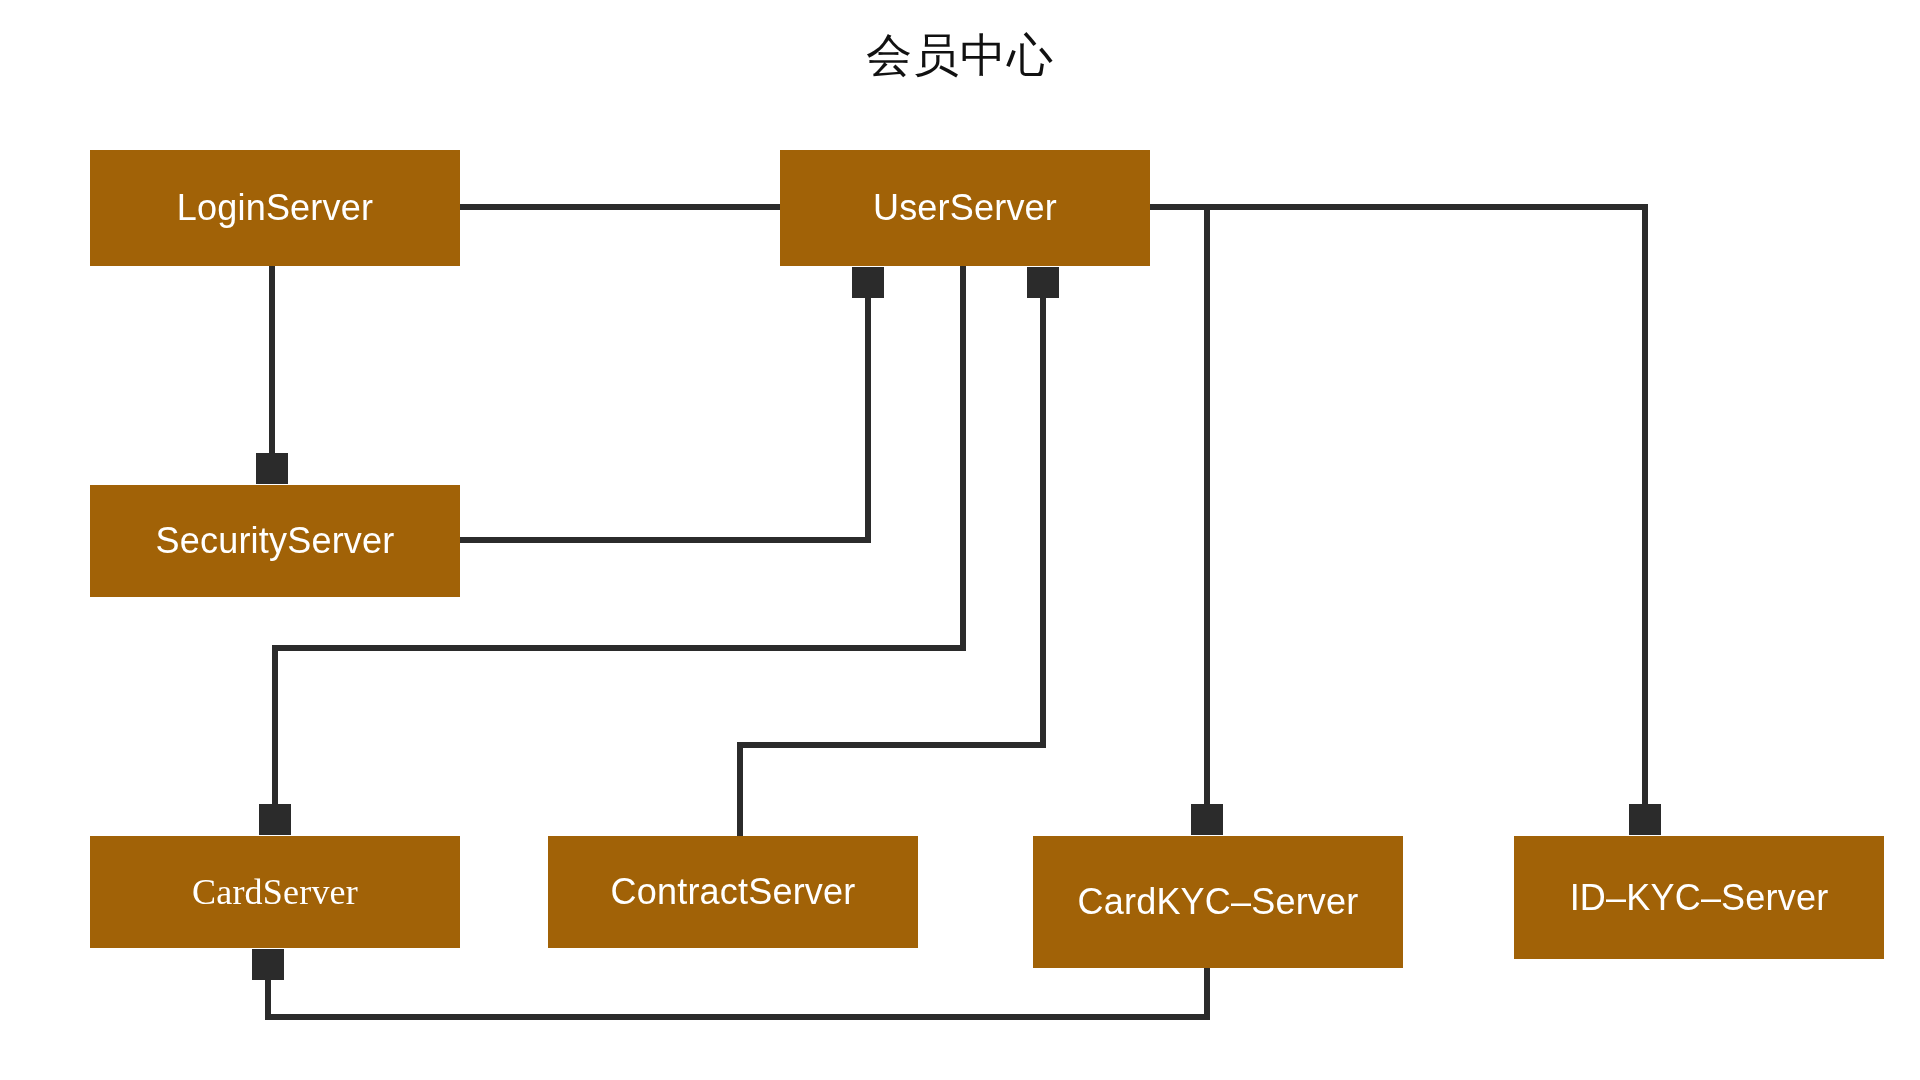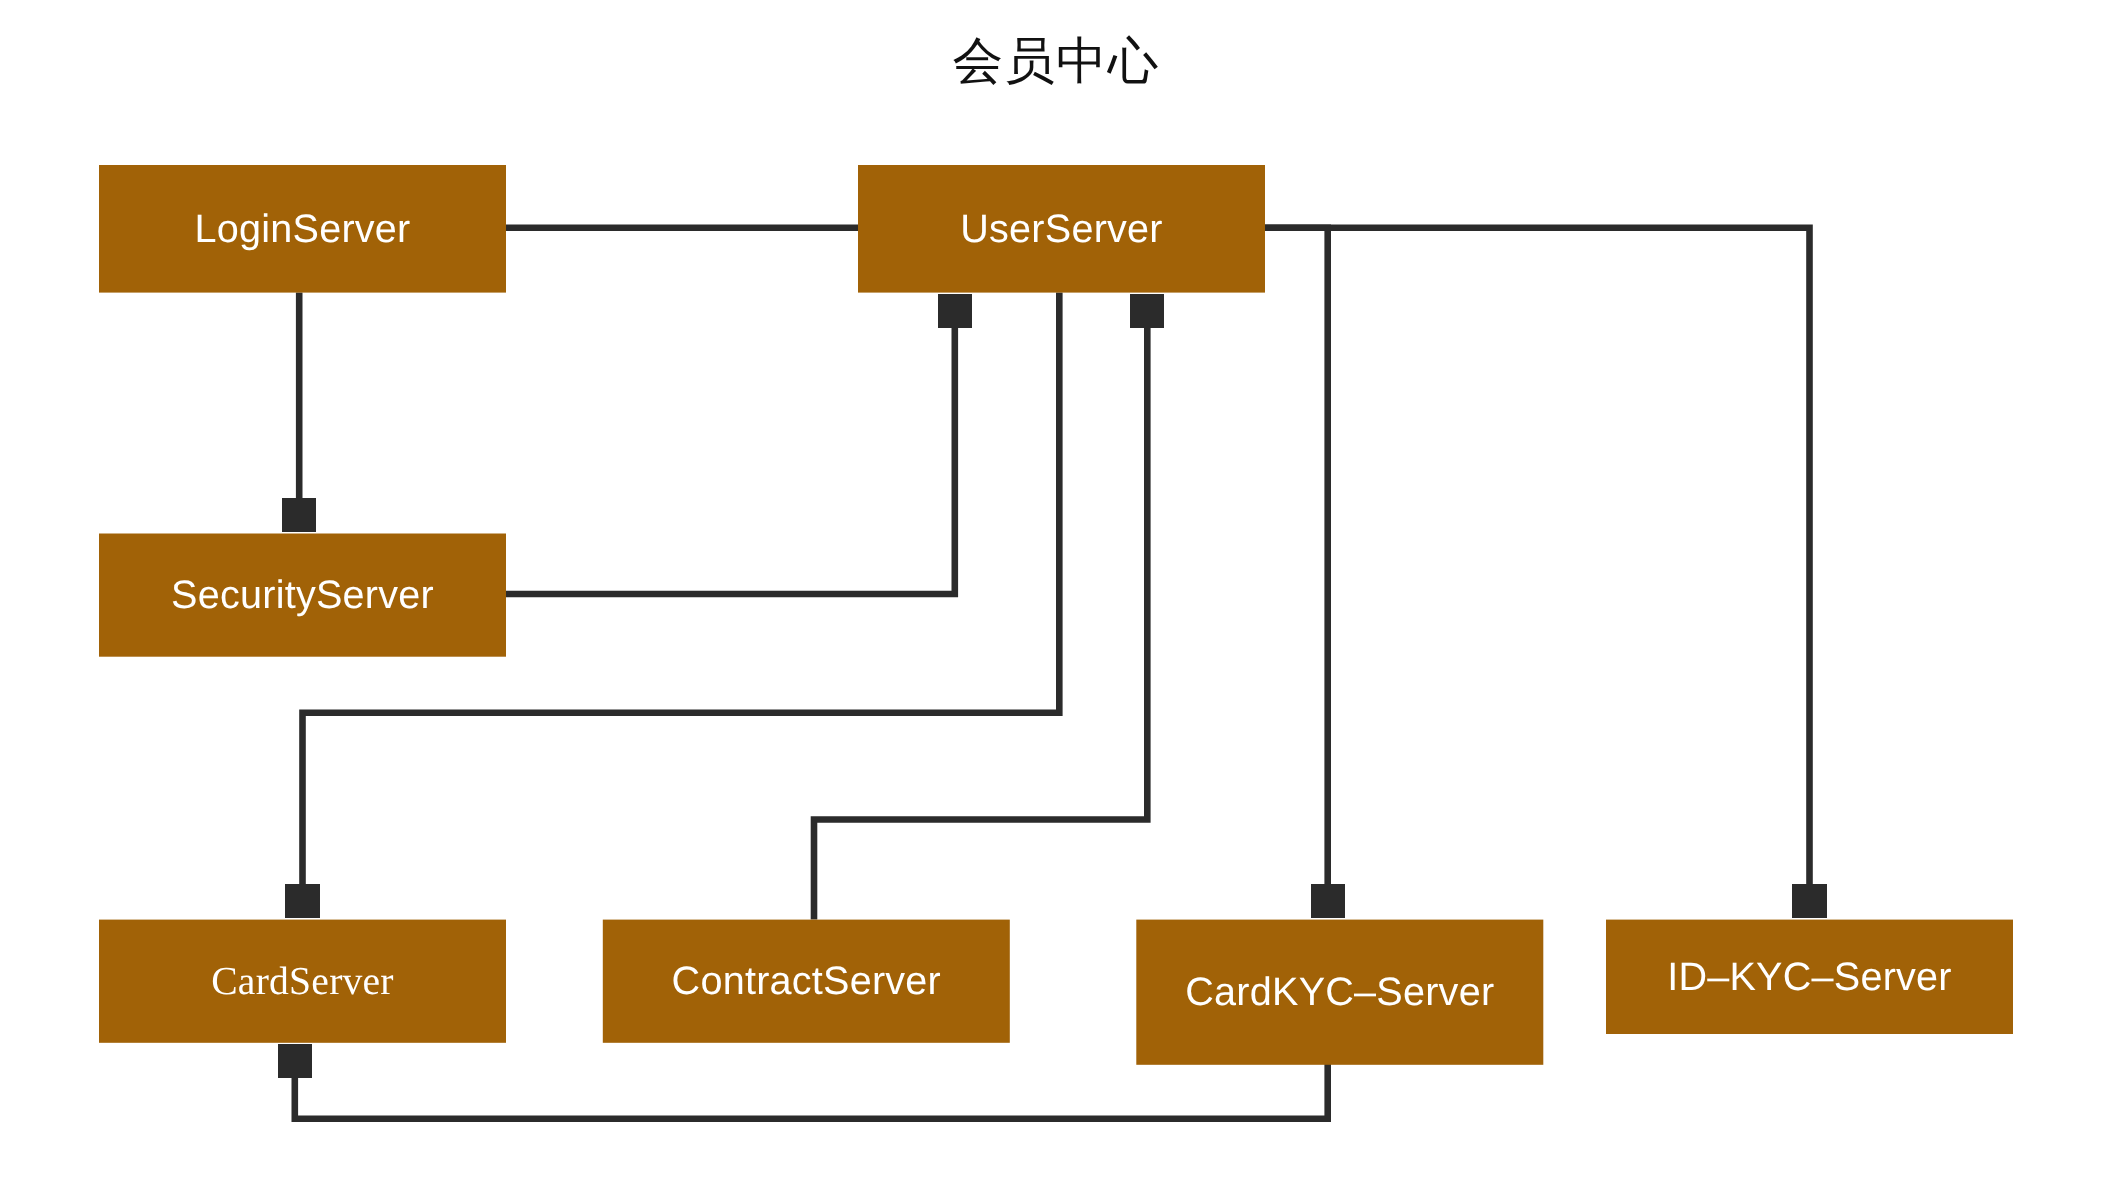--- a/index.html
+++ b/index.html
@@ -113,17 +113,17 @@
   </div>
 
   <div class="node" style="left:548px; top:836px; width:370px; height:112px;">
     <span>ContractServer</span>
   </div>
 
   <div class="node" style="left:1033px; top:836px; width:370px; height:132px;">
     <span>CardKYC–Server</span>
   </div>
 
-  <div class="node" style="left:1460px; top:836px; width:370px; height:104px;">
+  <div class="node" style="left:1514px; top:836px; width:370px; height:123px;">
     <span>ID–KYC–Server</span>
   </div>
 
 </div>
 
 </body></html>

